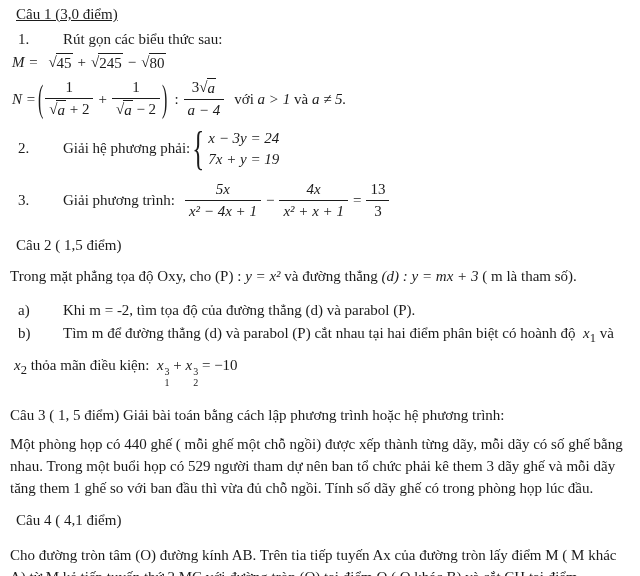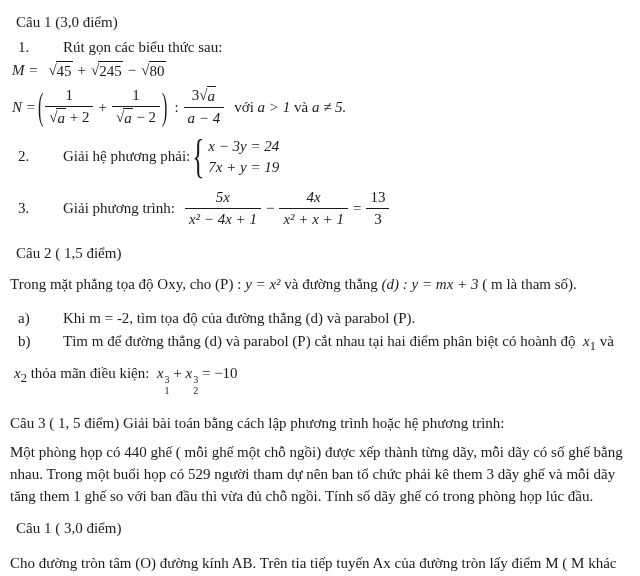--- a/index.html
+++ b/index.html
@@ -36,21 +36,21 @@
   
   .bigparen { display: inline-block; transform: scaleY(2.35); font-size: 16px; margin: 0 2px; font-weight: 400; }
   .bigbrace { display: inline-block; transform: scaleY(1.85); font-size: 25px; margin: 0 4px 0 2px; font-weight: 400; }
   .syslines { display: inline-flex; flex-direction: column; line-height: 1.4; }
 
   
   .ss { display: inline-flex; flex-direction: column; align-items: flex-start; font-size: 10px; line-height: 1.05; vertical-align: -5px; margin-left: 1px; }
   .ss span { display: block; }
 
   
-  .mt2 { margin-top: 8px; }   .mt4 { margin-top: 4px; }
+  .mt2 { margin-top: 0; text-decoration: underline; }   .mt4 { margin-top: 4px; }
   .mt6 { margin-top: 6px; }   .mt8 { margin-top: 8px; }
   .mt10 { margin-top: 10px; } .mt12 { margin-top: 12px; }
   .mt14 { margin-top: 14px; } .mt16 { margin-top: 16px; }
   .mt18 { margin-top: 18px; }
   .gap { display: inline-block; width: 10px; }
 </style>
 </head>
 <body>
 
 <div class="page">
@@ -173,17 +173,17 @@
       <span>= −10</span>
     </div>
   </section>
 
   <section>
     <div class="heading mt18" style="margin-left:0;">Câu 3 ( 1, 5 điểm) Giải bài toán bằng cách lập phương trình hoặc hệ phương trình:</div>
     <div class="para mt8">Một phòng họp có 440 ghế ( mỗi ghế một chỗ ngồi) được xếp thành từng dãy, mỗi dãy có số ghế bằng nhau. Trong một buổi họp có 529 người tham dự nên ban tổ chức phải kê them 3 dãy ghế và mỗi dãy tăng them 1 ghế so với ban đầu thì vừa đủ chỗ ngồi. Tính số dãy ghế có trong phòng họp lúc đầu.</div>
   </section>
 
   <section>
-    <div class="heading mt12">Câu 1 ( 3,0 điểm)</div>
+    <div class="heading mt12">Câu 4 ( 4,1 điểm)</div>
     <div class="para mt14">Cho đường tròn tâm (O) đường kính AB. Trên tia tiếp tuyến Ax của đường tròn lấy điểm M ( M khác A) từ M kẻ tiếp tuyến thứ 2 MC với đường tròn (O) tại điểm Q ( Q khác B) và cắt CH tại điểm</div>
   </section>
 
 </div>
 
 </body></html>

